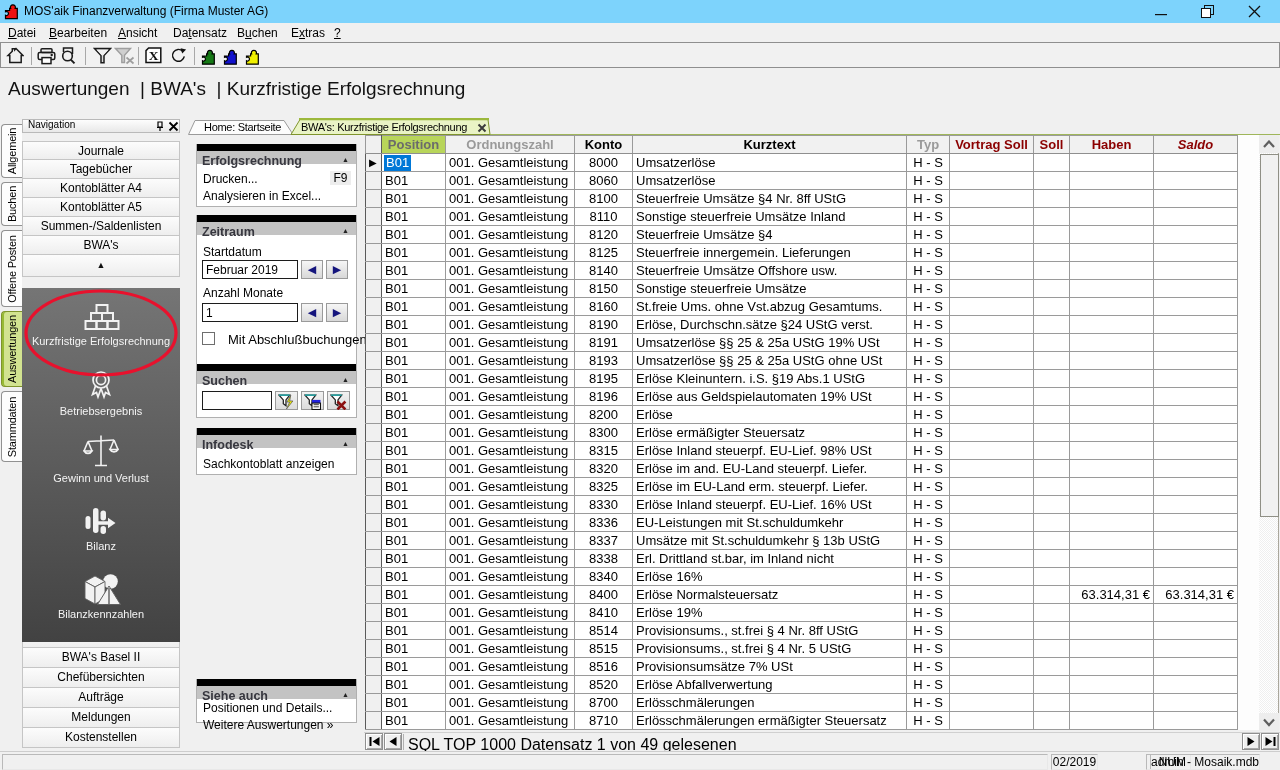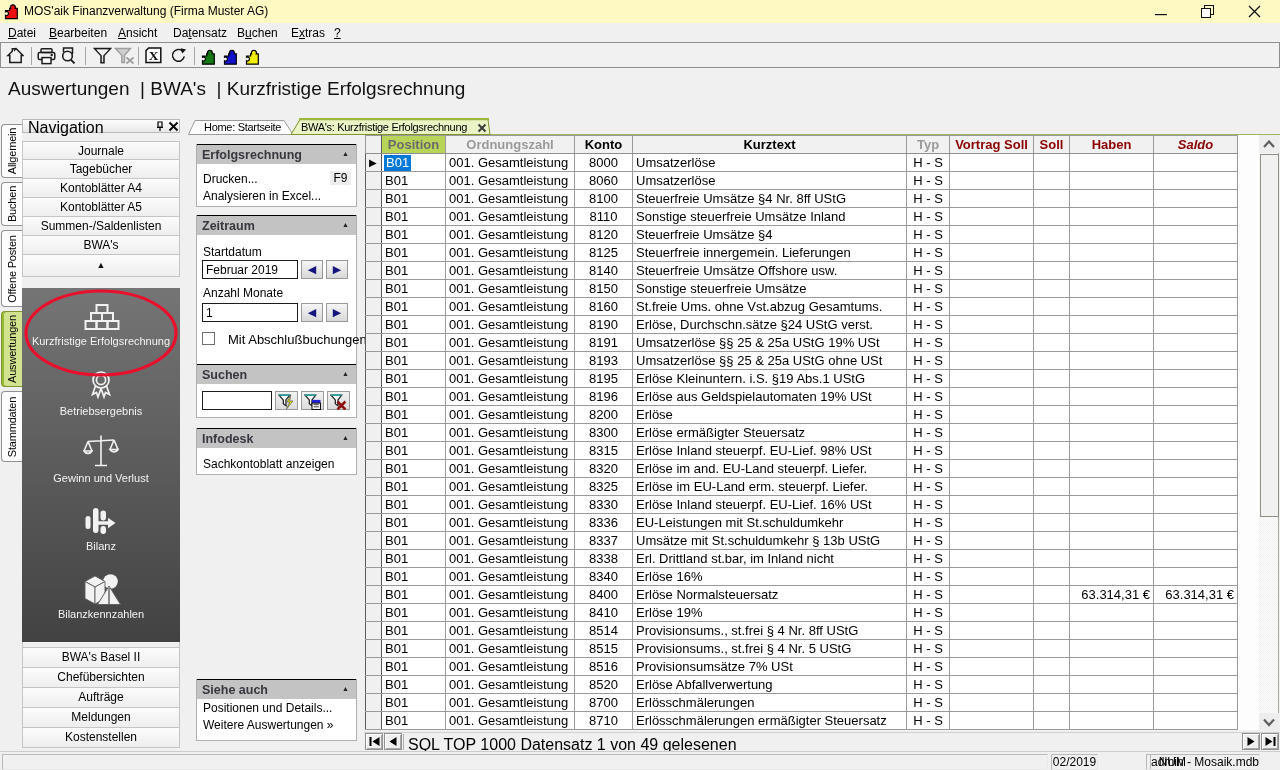--- a/index.html
+++ b/index.html
@@ -1,21 +1,21 @@
 <!DOCTYPE html>
 <html><head>
 <meta charset="utf-8">
 <style>
 * { margin:0; padding:0; box-sizing:border-box; }
 html,body { width:1280px; height:770px; overflow:hidden; }
 body { font-family:"Liberation Sans", sans-serif; font-size:12px; color:#000; background:#f0f0f0; position:relative; }
 .abs { position:absolute; }
 
 
-#titlebar { left:0; top:0; width:1280px; height:40px; background:#fef9c3; }
+#titlebar { left:0; top:0; width:1280px; height:40px; background:#7dd3fc; }
 #titlebar .title { position:absolute; left:24px; top:4px; font-size:12px; color:#000; }
 
 #menubar { left:0; top:23px; width:1280px; height:20px; background:#f0f0f0; }
 #menubar span.mi { position:absolute; top:3px; font-size:12px; }
 u { text-decoration:underline; }
 
 #toolbar { left:0; top:42px; width:1280px; height:26px; background:#f1f1f1; border:1px solid #8f8f8f; }
 .tbi { position:absolute; top:5px; }
 .tbsep { position:absolute; top:4px; width:1px; height:18px; background:#a8a8a8; }
 
@@ -27,21 +27,21 @@
 .vtab .t { position:absolute; left:50%; top:50%; transform:translate(-50%,-50%) rotate(-90deg); white-space:nowrap; font-size:11px; letter-spacing:-0.2px; }
 .vtab.act { background:#d2e390; border-color:#7f942c; box-shadow:inset 2px 0 0 #97ba34; }
 
 
 #navhdr { left:22px; top:119px; width:158px; height:14px; background:linear-gradient(#fdfdfd,#e8e8e8); border:1px solid #b9b9b9; }
 .navitem { position:absolute; left:22px; width:158px; height:19px; background:linear-gradient(#fcfcfc,#eeeeee); border:1px solid #c5c5c5; border-top:none; text-align:center; line-height:18px; font-size:12px; }
 #darkpanel { left:22px; top:288px; width:158px; height:354px; background:linear-gradient(#757575,#424242); color:#f2f2f2; }
 .dp-label { position:absolute; width:158px; text-align:center; font-size:11px; color:#f4f4f4; }
 
 .sect { position:absolute; left:196px; width:161px; background:#fff; border:1px solid #b0b0b0; border-top:none; }
-.sect .hd { height:20px; background:#c3c3c3; border-top:1px solid #000000; font-weight:bold; font-size:12.5px; color:#37373f; padding:3px 5px 0 5px; position:relative; }
+.sect .hd { height:20px; background:#c3c3c3; border-top:7px solid #000000; font-weight:bold; font-size:12.5px; color:#37373f; padding:3px 5px 0 5px; position:relative; }
 .sect .hd .arr { position:absolute; right:7px; top:5px; font-size:7px; color:#222; }
 .sect .it { font-size:12px; padding:2px 6px 1px 6px; position:relative; white-space:nowrap; }
 .inp { position:absolute; background:#fff; border:1.5px solid #1c1c1c; font-size:12px; padding:1px 3px; font-family:"Liberation Sans",sans-serif; }
 .spin { position:absolute; width:22px; height:19px; background:linear-gradient(#f6f6f6,#d8d8d8); border:1px solid #9a9a9a; text-align:center; color:#15157d; font-size:11px; line-height:17px; }
 
 
 #tabbar { left:190px; top:118px; width:1090px; height:16px; }
 
 #grid { left:365px; top:135px; border-collapse:collapse; table-layout:fixed; background:#fff; }
 #grid td, #grid th { border:1px solid #9a9a9a; font-size:13px; padding:0 3px; height:18px; overflow:hidden; white-space:nowrap; text-align:left; }
@@ -153,21 +153,21 @@
     <span class="t">Offene Posten</span>
   </div>
 <div class="vtab act" style="top:311px; height:76px">
     <span class="t">Auswertungen</span>
   </div>
 <div class="vtab" style="top:391px; height:71px">
     <span class="t">Stammdaten</span>
   </div>
 
 <div class="abs" id="navhdr">
-  <span style="position:absolute;left:5px;top:-1px;font-size:16px;">Navigation</span>
+  <span style="position:absolute;left:5px;top:-1px;font-size:10px;">Navigation</span>
   <svg style="position:absolute;left:131px;top:1px" width="11" height="11" viewBox="0 0 11 11">
       <path d="M4 1 L8 1 L8 6 L4 6 Z M3 6.5 L9 6.5 M6 6.5 L6 10" stroke="#000" stroke-width="1.2" fill="none"></path>
     </svg>
   <svg style="position:absolute;left:145px;top:1px" width="11" height="11" viewBox="0 0 11 11">
       <path d="M1.5 1.5 L9.5 9.5 M9.5 1.5 L1.5 9.5" stroke="#000" stroke-width="1.8"></path>
     </svg>
 </div>
 <div id="navitems">
   <div class="navitem" style="top:141px;border-top:1px solid #c5c5c5">Journale</div>
   <div class="navitem" style="top:160px">Tagebücher</div>
@@ -278,21 +278,21 @@
     <div class="sbtn" style="left:130px;top:27px"><svg width="17" height="17" viewBox="0 0 16 16">
           <path d="M1 2 L11 2 L7.5 6.5 L7.5 12 L5 10 L5 6.5 Z" fill="#fff" stroke="#222" stroke-width="1.2"></path>
           <path d="M1 2 L11 2" stroke="#2aa" stroke-width="1.4"></path>
           <path d="M7 8 L14.5 15.5 M14.5 8 L7 15.5" stroke="#8b1010" stroke-width="2.4"></path>
         </svg></div>
   </div>
   <div class="sect" style="top:428px;height:47px">
     <div class="hd">Infodesk<span class="arr">▲</span></div>
     <div class="it" style="margin-top:7px">Sachkontoblatt anzeigen</div>
   </div>
-  <div class="sect" style="top:679px;height:62px">
+  <div class="sect" style="top:679px;height:44px">
     <div class="hd">Siehe auch<span class="arr">▲</span></div>
     <div class="it" style="">Positionen und Details...</div>
     <div class="it">Weitere Auswertungen »</div>
   </div>
 </div>
 
 <div class="abs" id="tabbar">
   <div style="position:absolute;left:0;top:16px;width:1090px;height:1px;background:#9fb65a"></div>
   <svg style="position:absolute;left:-3px;top:2px" width="110" height="15">
       <path d="M8 0.5 L97 0.5 L106 14.5 L1.5 14.5 Z" fill="#fcfcfc" stroke="#9a9a9a"></path>

